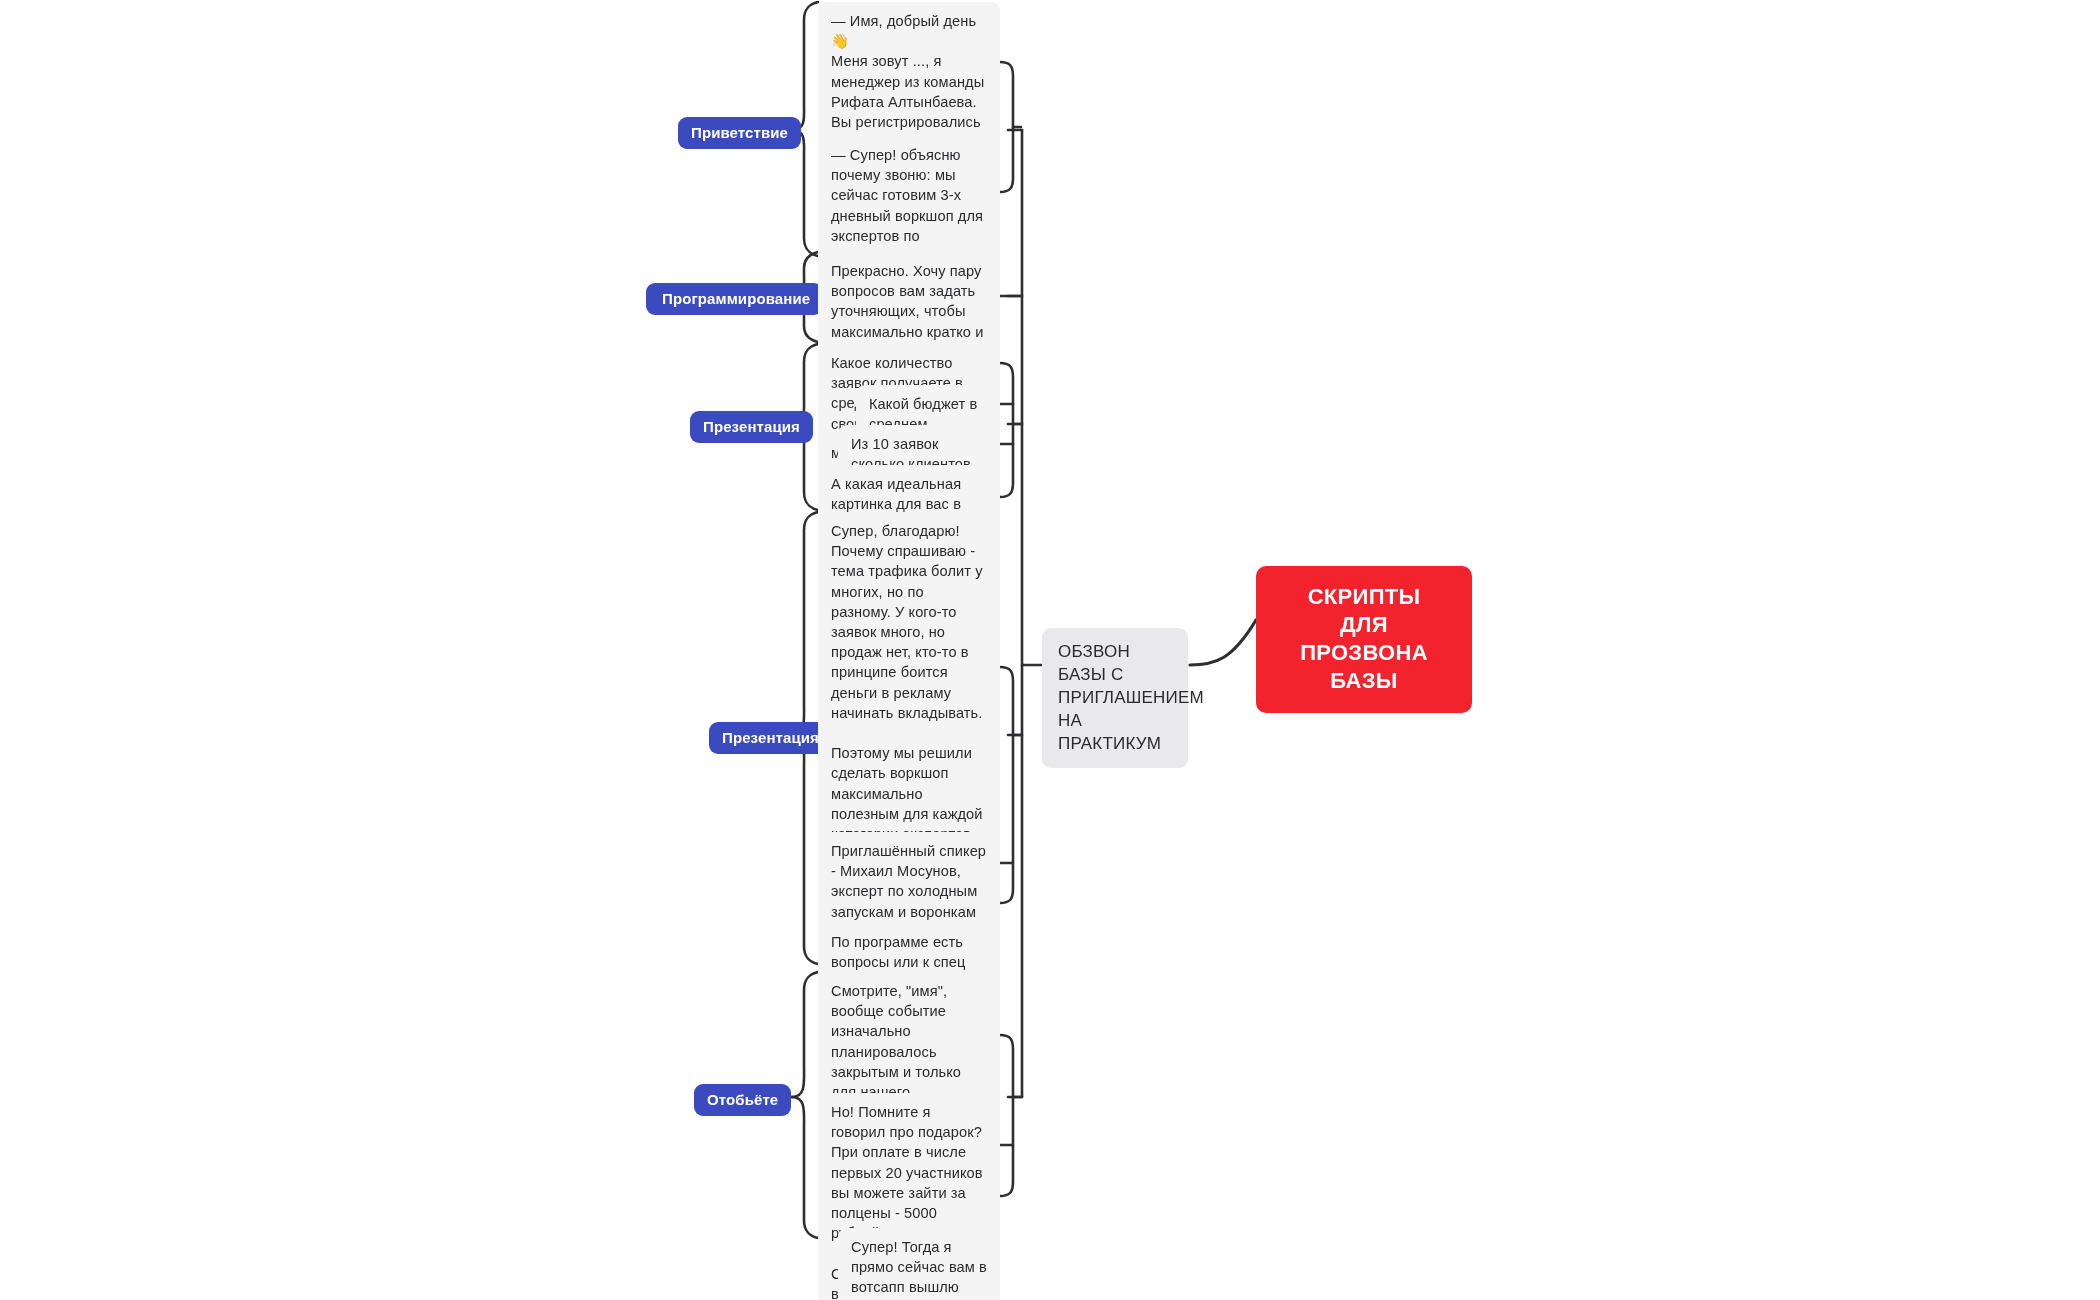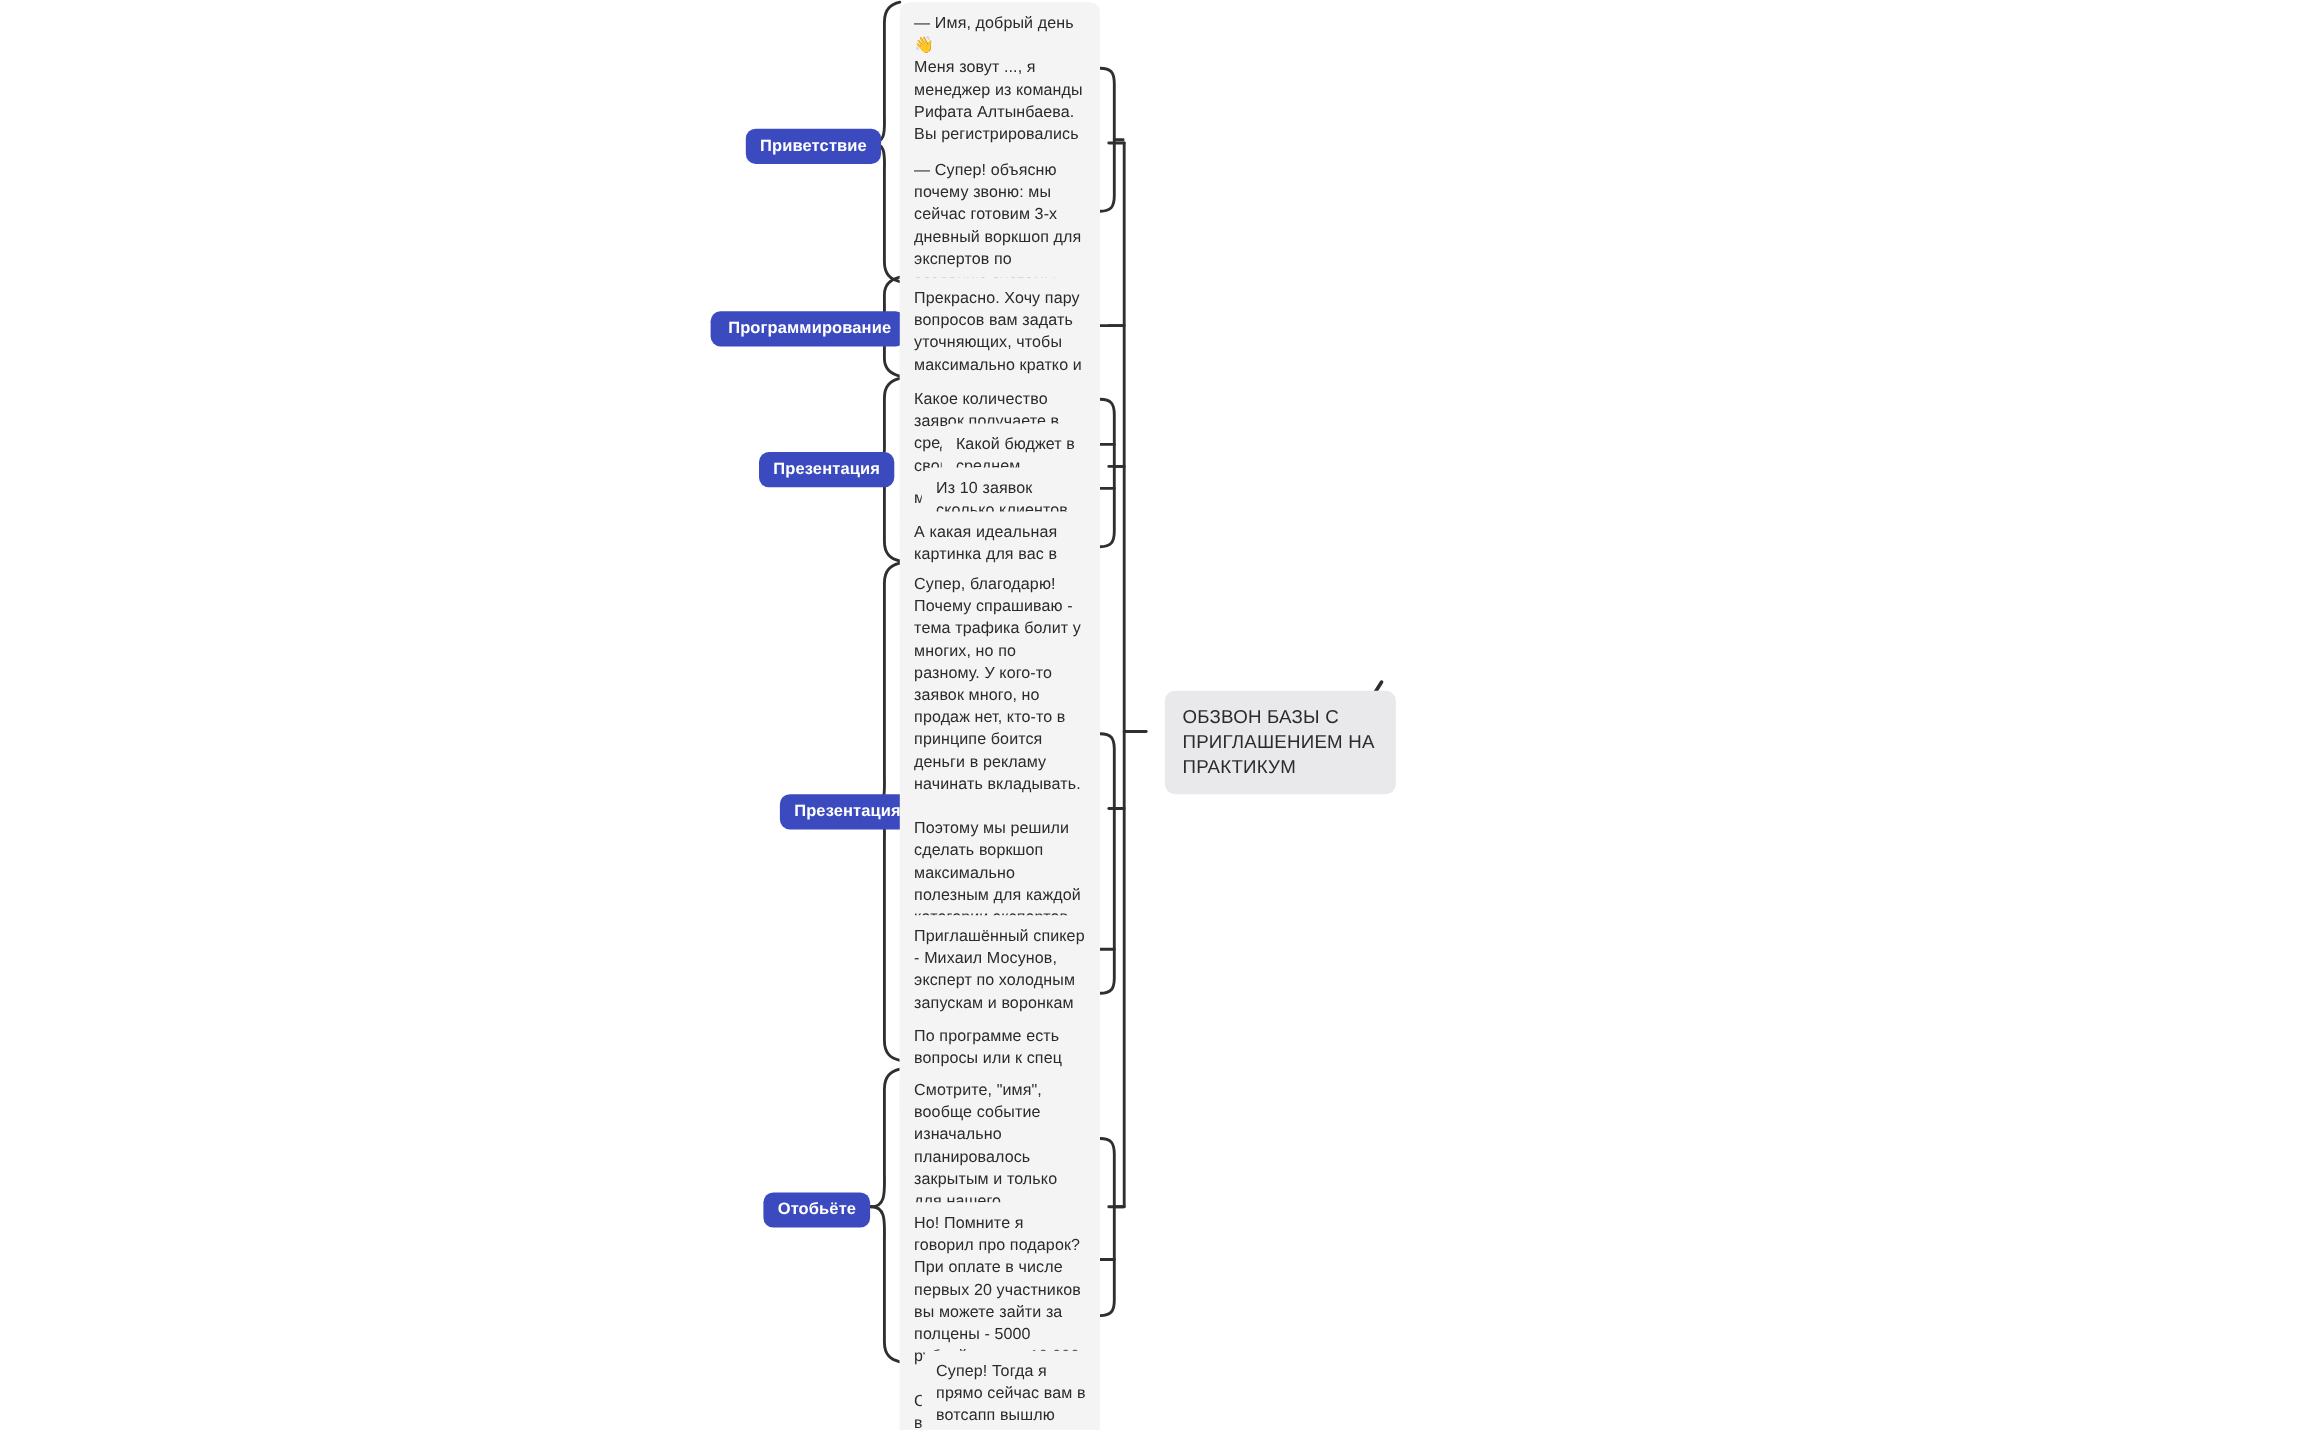--- a/index.html
+++ b/index.html
@@ -123,22 +123,24 @@
       <path d="M778,1097 L792,1097"></path>
       <path d="M792,1097 C806,1097 804,1082 804,1066 L804,990 C804,978 810,974 818,972"></path>
       <path d="M792,1097 C806,1097 804,1112 804,1128 L804,1220 C804,1232 810,1236 818,1238"></path>
 
       <path d="M1000,1035 C1010,1035 1013,1039 1013,1049 L1013,1182 C1013,1192 1010,1196 1000,1196"></path>
       <path d="M1000,1145 L1013,1145"></path>
       <path d="M1013,1097 L1021,1097"></path>
     </g>
   </svg>
 
+  <div class="node-root" style="left:1256px;top:566px;width:216px;">СКРИПТЫ ДЛЯ
+ПРОЗВОНА БАЗЫ</div>
 
-  <div class="node-grey" style="left:1042px;top:628px;width:210px;margin-left:17px;">ОБЗВОН БАЗЫ С
+  <div class="node-grey" style="left:1042px;top:628px;width:146px;">ОБЗВОН БАЗЫ С
 ПРИГЛАШЕНИЕМ НА
 ПРАКТИКУМ</div>
 
   <div class="pill" style="left:678px;top:117px;text-align:right;">Приветствие</div>
 
   <div class="card" style="left:818px;top:2px;width:182px;">— Имя, добрый день 👋
 Меня зовут ..., я менеджер из команды Рифата Алтынбаева. Вы регистрировались на воркшоп "Путь эксперта" (Если выпускник: обучались у Рифата на одном из потоков), звоню вас пригласить на наше новое событие по трафику Вконтакте. Удобно сейчас говорить?</div>
 
   <div class="card" style="left:818px;top:136px;width:182px;">— Супер! объясню почему звоню: мы сейчас готовим 3-х дневный воркшоп для экспертов по созданию системы привлечения целевых заявок на диагностику. И для вас есть спец условия. Скажите, вам может быть интересно получать прогнозируемый поток целевых заявок?</div>
 

